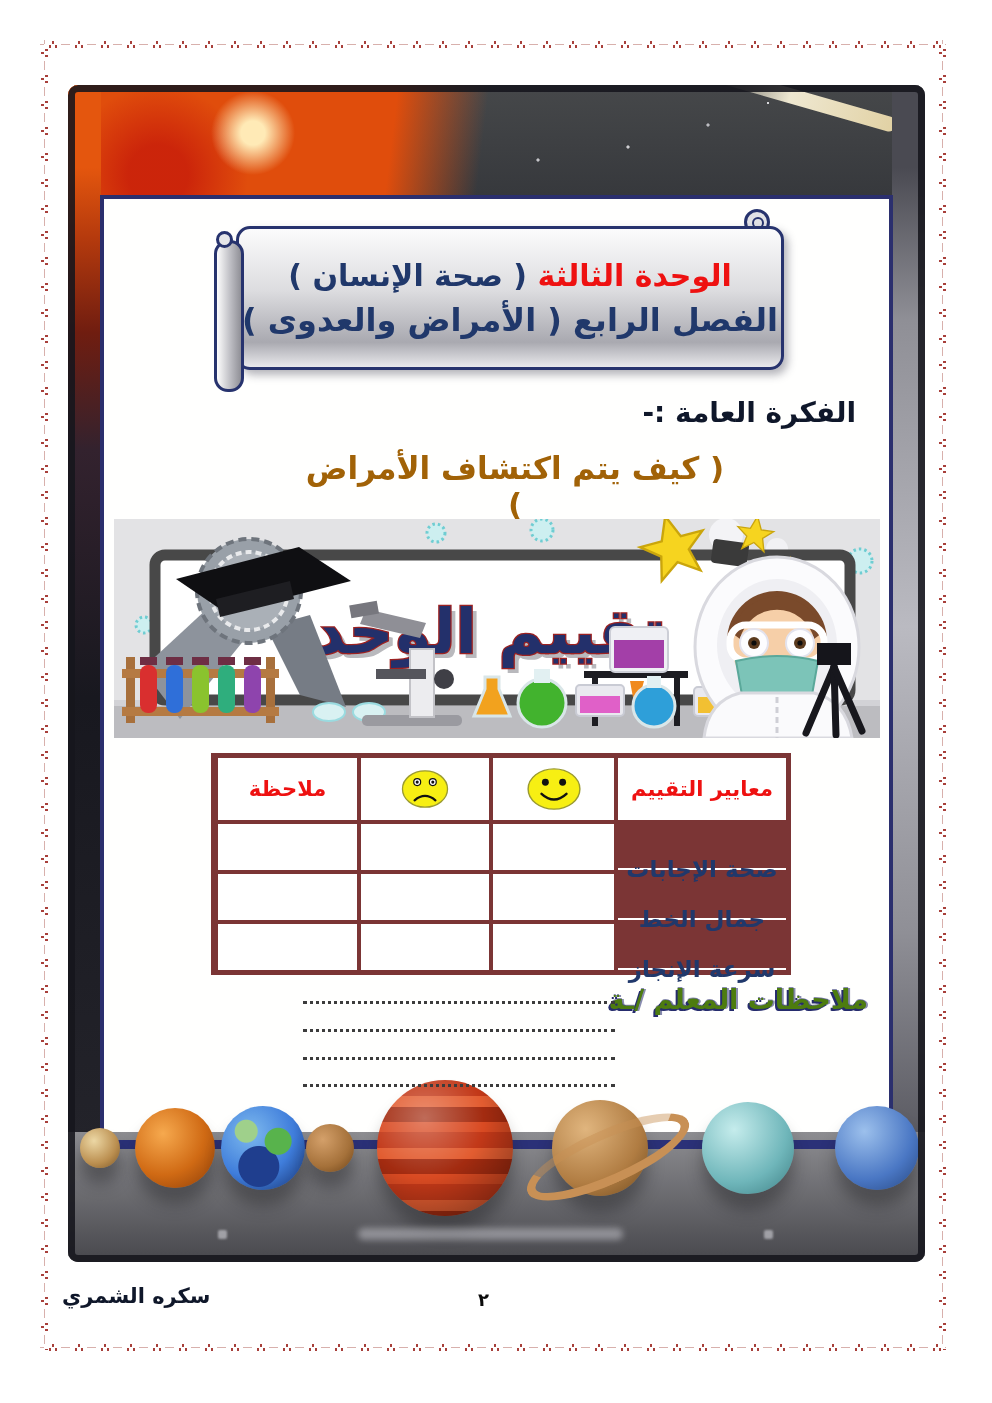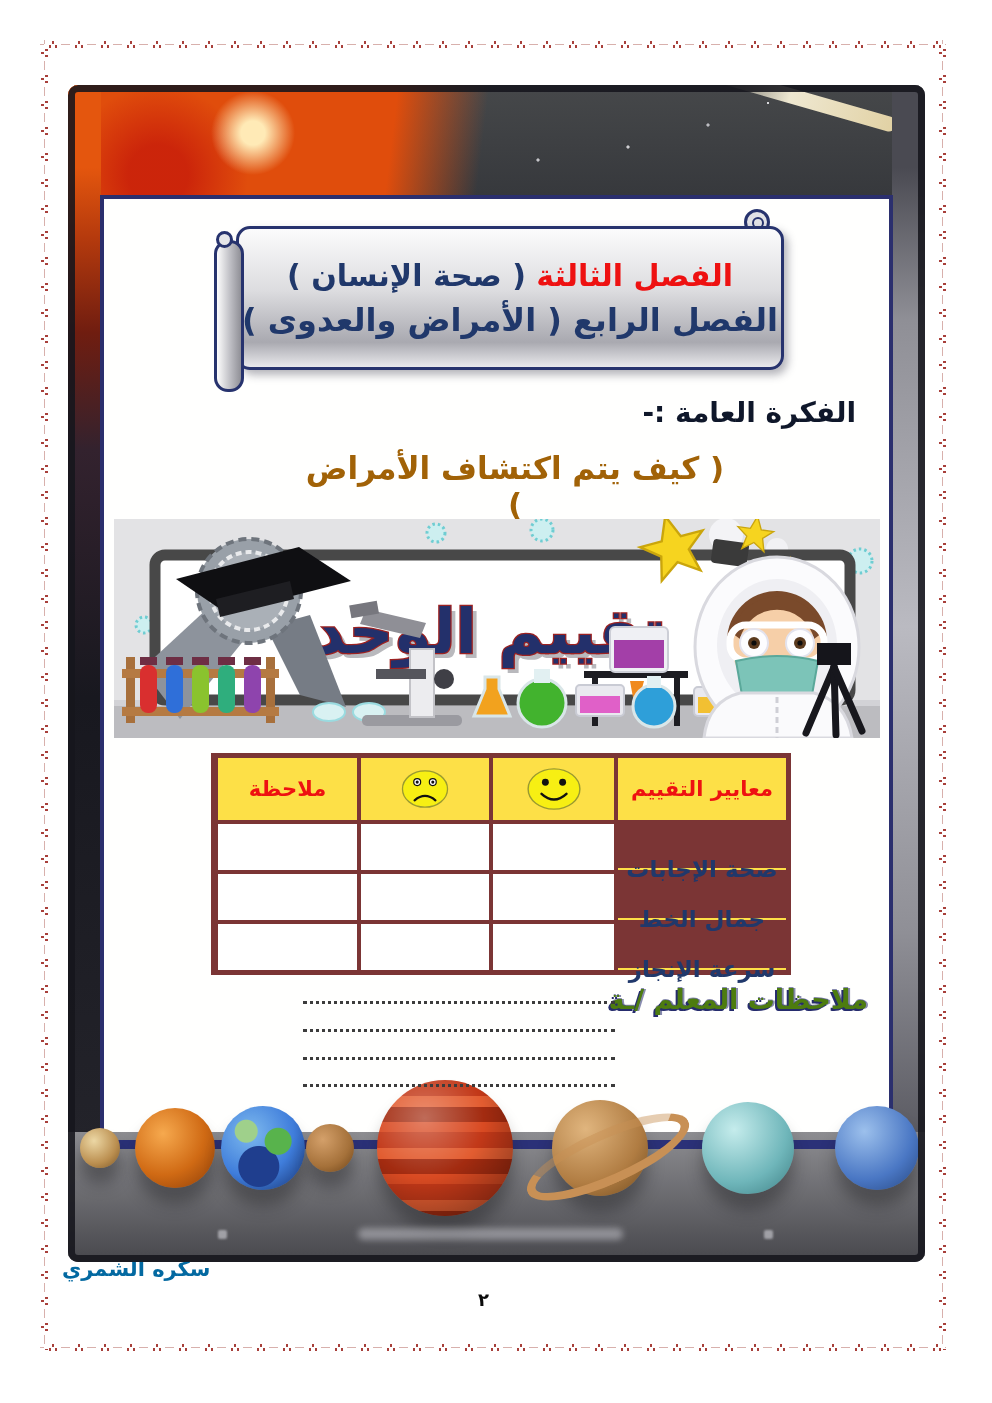--- a/index.html
+++ b/index.html
@@ -165,37 +165,37 @@
 
   
   .eval-table {
     left:211px; top:753px; width:580px; z-index:10;
     display:grid; direction:rtl;
     grid-template-columns:168px 121px 128px 139px;
     grid-template-rows:62px 46px 46px 46px;
     gap:4px; padding:5px; background:#7b3535;
   }
   .cell { background:#ffffff; display:flex; align-items:center; justify-content:center; }
-  .cell.gray { background:#fde047; }
+  .cell.gray { background:#ffffff; }
   .hdr-red { font-size:21px; font-weight:bold; color:#ee1111; }
   .crit { font-size:23px; font-weight:bold; color:#20386b;margin-top:44px; }
 
   
   .notes-label {
     right:124px; top:984px; z-index:10;
     font-size:27px; font-weight:bold; color:#4d7c0f;
     text-shadow:-2px 2px 0 #262c6d, 2px 0 0 rgba(38,44,109,.55), 0 -1.5px 0 rgba(38,44,109,.55);
   }
   .dotline {
     left:303px; width:312px; height:4px; z-index:10;
     border-bottom:3.5px dotted #3c3c3c;
   }
 
   
-  .footer-author { left:62px; top:1257px; font-size:21px; font-weight:bold; color:#0369a1; z-index:10; }
+  .footer-author { left:62px; top:1284px; font-size:21px; font-weight:bold; color:#0f172a; z-index:10; }
   .page-number  { left:478px; top:1289px; font-size:18px; font-weight:bold; color:#0b0b0b; z-index:10; }
 </style>
 </head>
 <body>
 
 <div class="deco deco-h" style="left:40px; top:40px;  width:906px;"></div>
 <div class="deco deco-h" style="left:40px; top:1343px; width:906px;"></div>
 <div class="deco deco-v" style="left:40px; top:40px; height:1310px;"></div>
 <div class="deco deco-v" style="left:938px; top:40px; height:1310px;"></div>
 
@@ -221,21 +221,21 @@
     <div class="watermark"></div>
     <div class="nav-mark" style="left:150px;"></div>
     <div class="nav-mark" style="left:696px;"></div>
   </div>
 
   <div class="block-rim"></div>
 </div>
 
 <div class="abs curl-right"></div>
 <div class="abs scroll-main">
-  <div class="scroll-line1"><span class="red">الفصل الثالثة</span>
+  <div class="scroll-line1"><span class="red">الوحدة الثالثة</span>
     <span>( صحة الإنسان )</span>
   </div>
   <div class="scroll-line2">الفصل الرابع ( الأمراض والعدوى )</div>
 </div>
 <div class="abs scroll-roll"></div>
 <div class="abs roll-curl"></div>
 
 <div class="abs main-idea-label">الفكرة العامة :-</div>
 <div class="abs main-idea-text">( كيف يتم اكتشاف الأمراض )</div>
 

